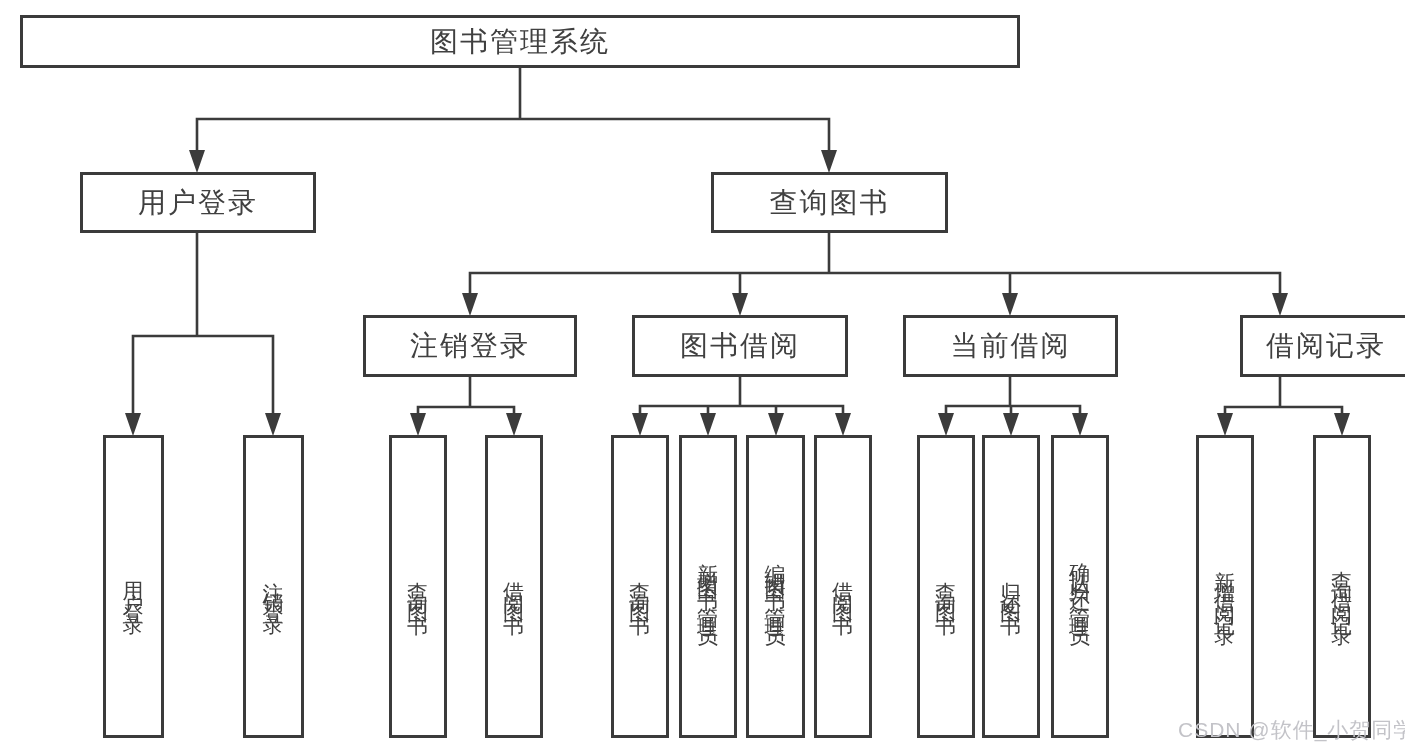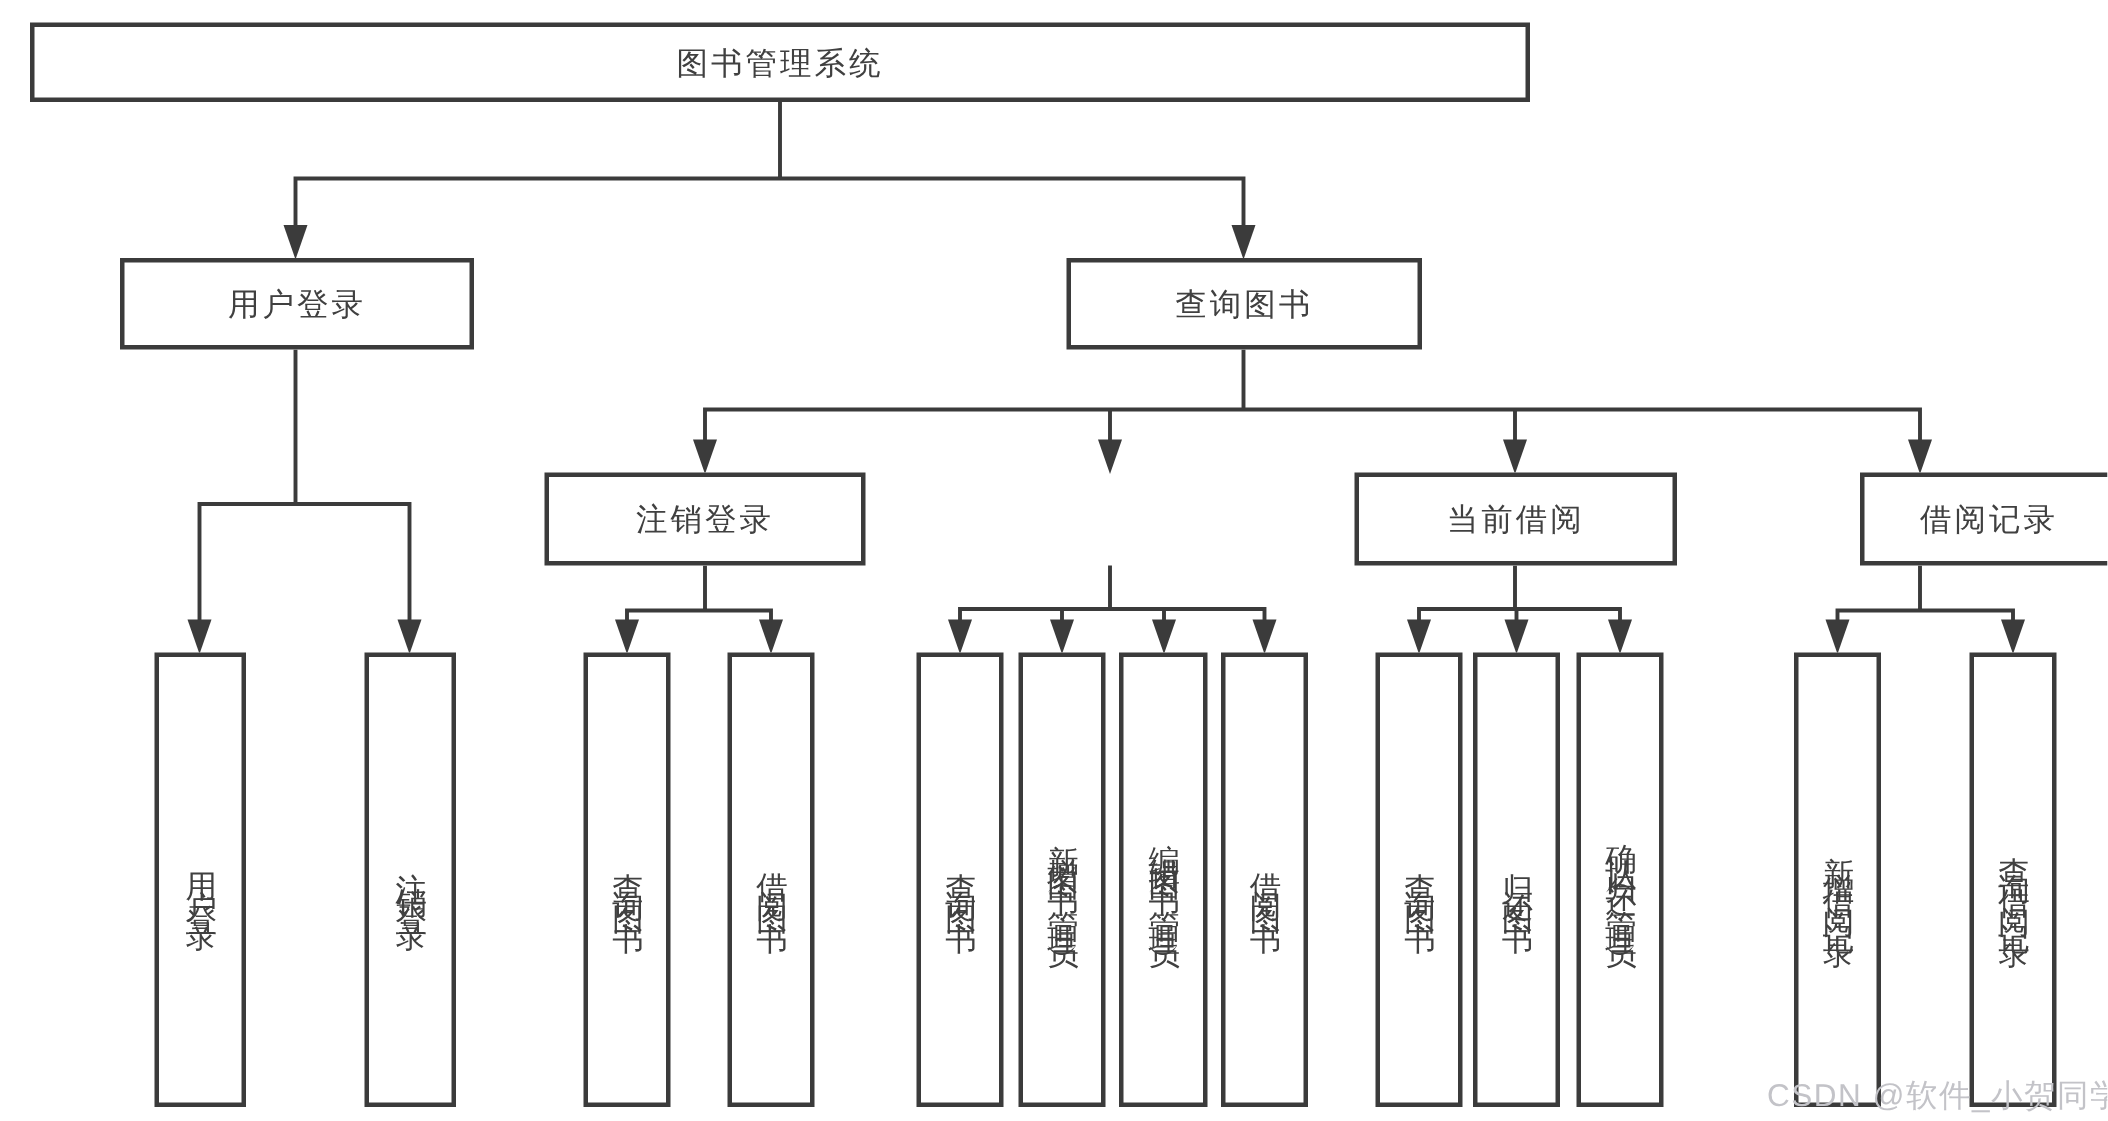--- a/index.html
+++ b/index.html
@@ -17,21 +17,21 @@
     box-sizing:border-box;
     border:3px solid #3b3b3b;
     background:#ffffff;
     display:flex;
     align-items:center;
     justify-content:center;
     color:#404040;
     z-index:2;
   }
   .hlabel {
-    font-size:21px;
+    font-size:28px;
     letter-spacing:2px;
     white-space:nowrap;
     text-align:center;
   }
   .vlabel {
     writing-mode:vertical-rl;
     text-orientation:mixed;
     font-size:21px;
     letter-spacing:11px;
     line-height:1.2;
@@ -100,20 +100,23 @@
   <div class="box" style="left:80px; top:172px; width:236px; height:61px;">
     <span class="hlabel">用户登录</span>
   </div>
   <div class="box" style="left:711px; top:172px; width:237px; height:61px;">
     <span class="hlabel">查询图书</span>
   </div>
 
   <div class="box" style="left:363px; top:315px; width:214px; height:62px;">
     <span class="hlabel">注销登录</span>
   </div>
+  <div class="box" style="left:632px; top:315px; width:216px; height:62px;">
+    <span class="hlabel">图书借阅</span>
+  </div>
   <div class="box" style="left:903px; top:315px; width:215px; height:62px;">
     <span class="hlabel">当前借阅</span>
   </div>
   <div class="box" style="left:1240px; top:315px; width:172px; height:62px;">
     <span class="hlabel">借阅记录</span>
   </div>
 
   <div class="box" style="left:103px; top:435px; width:61px; height:303px;">
     <span class="vlabel">用户登录</span>
   </div>

